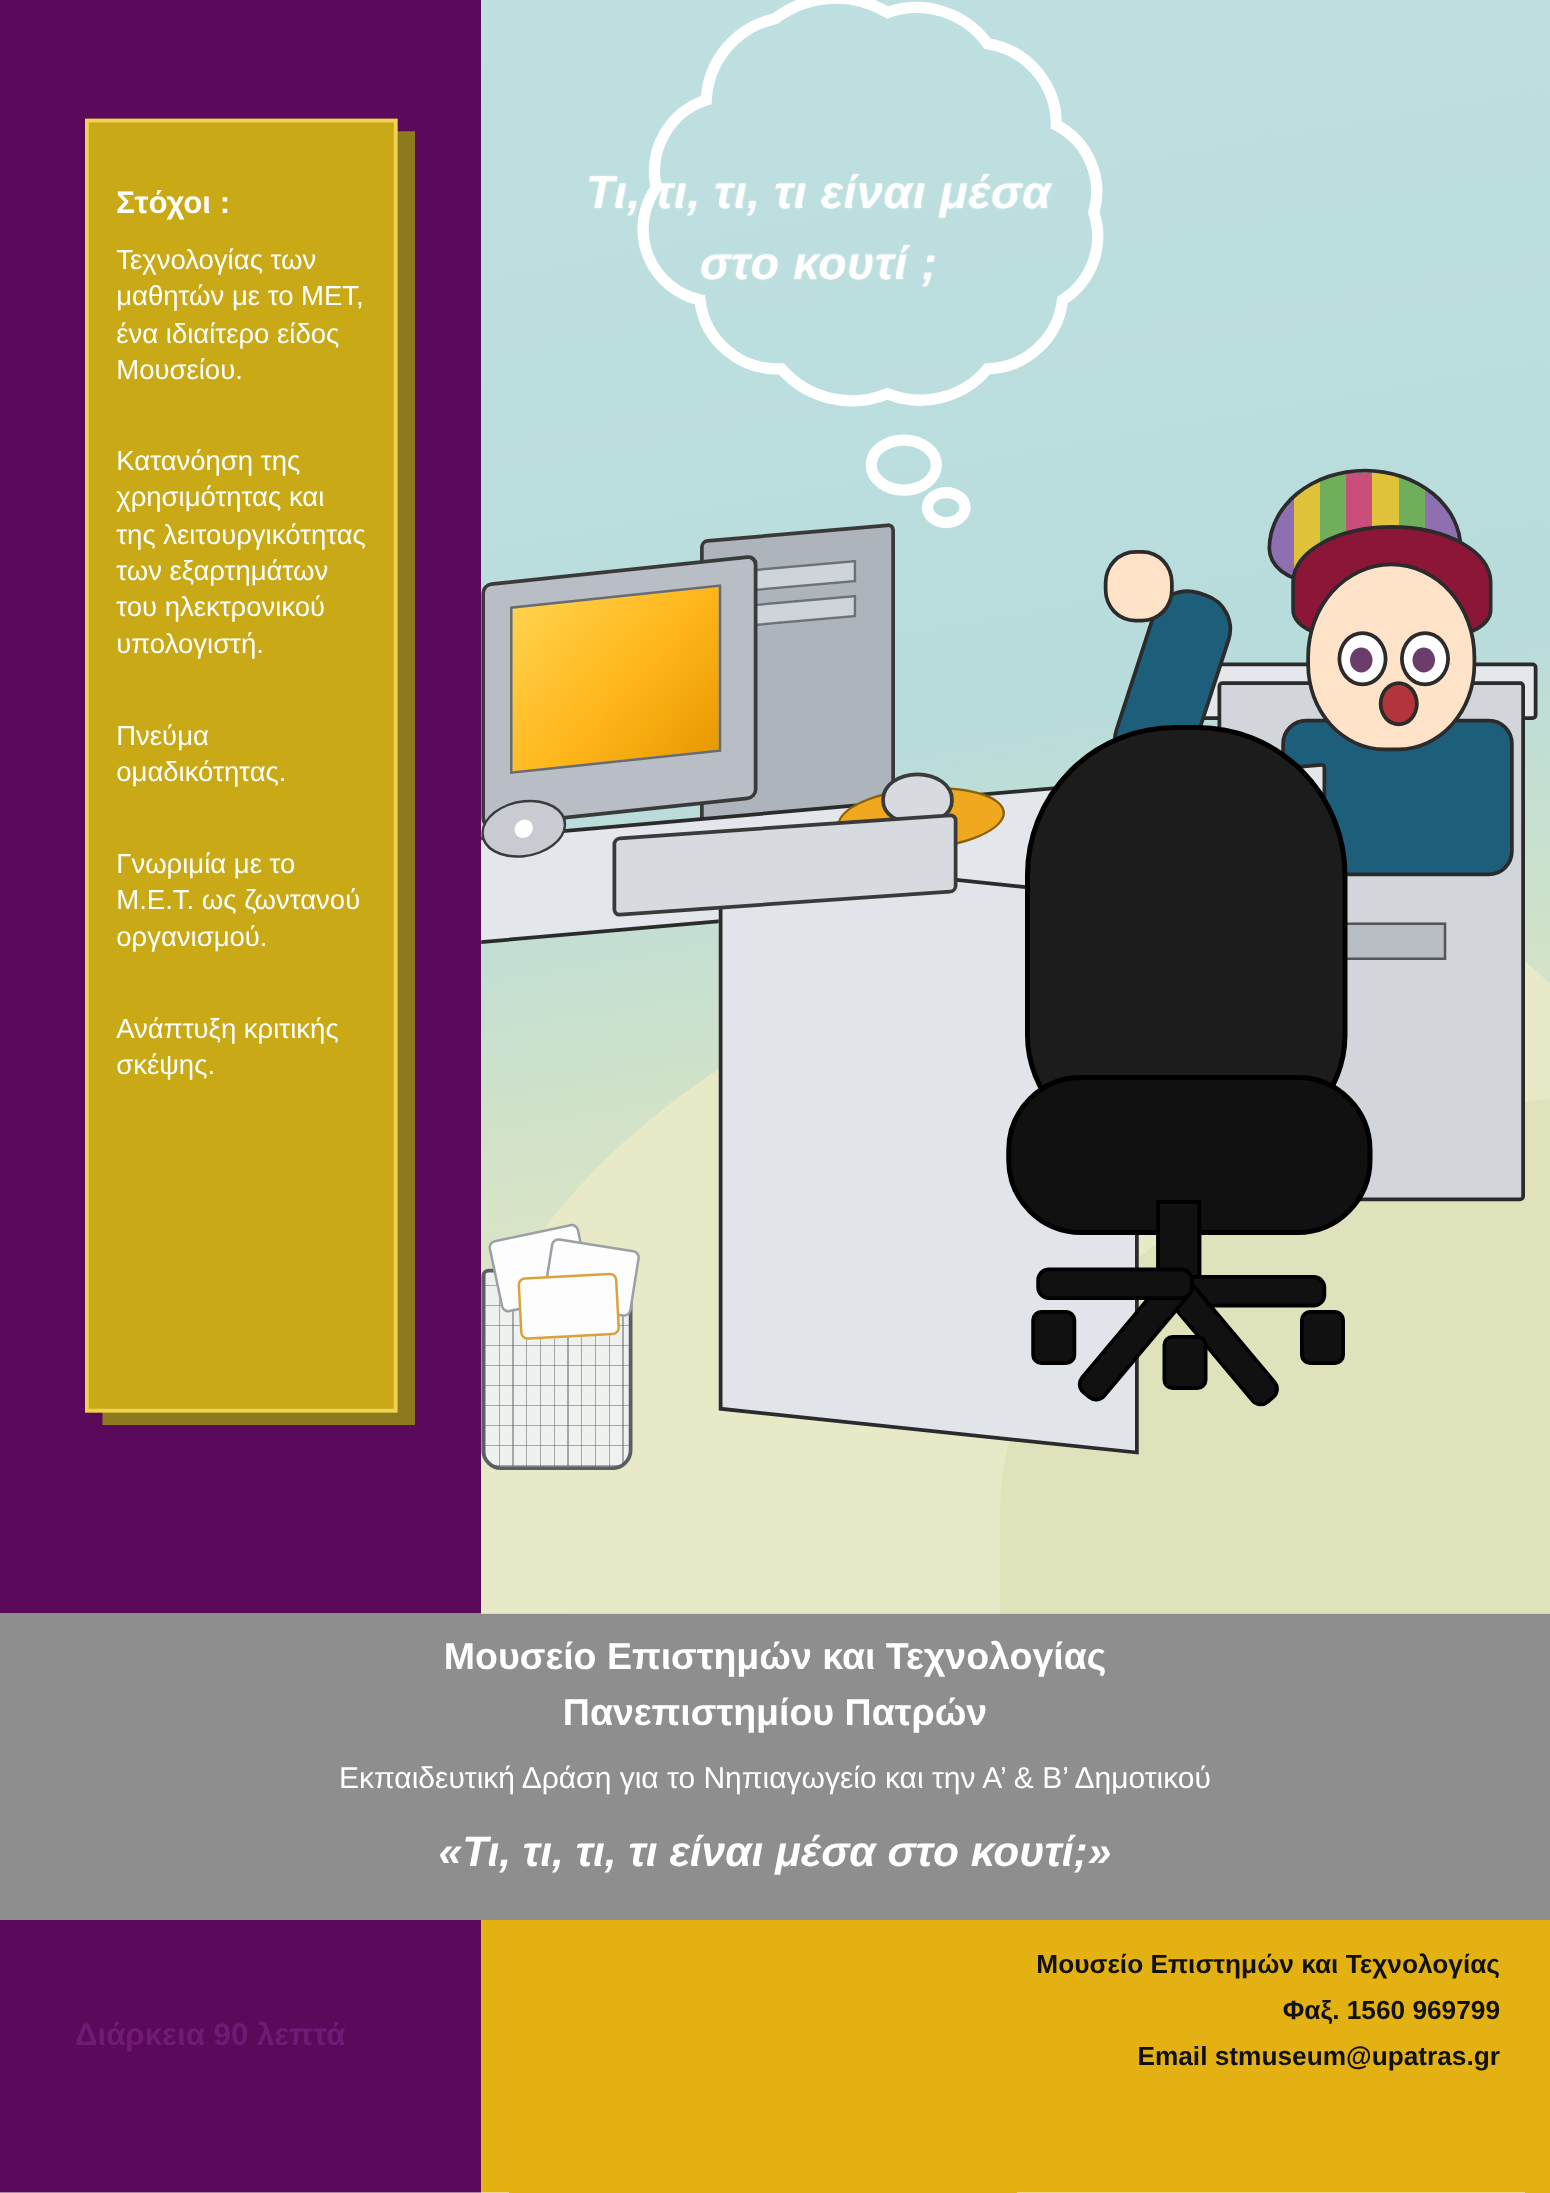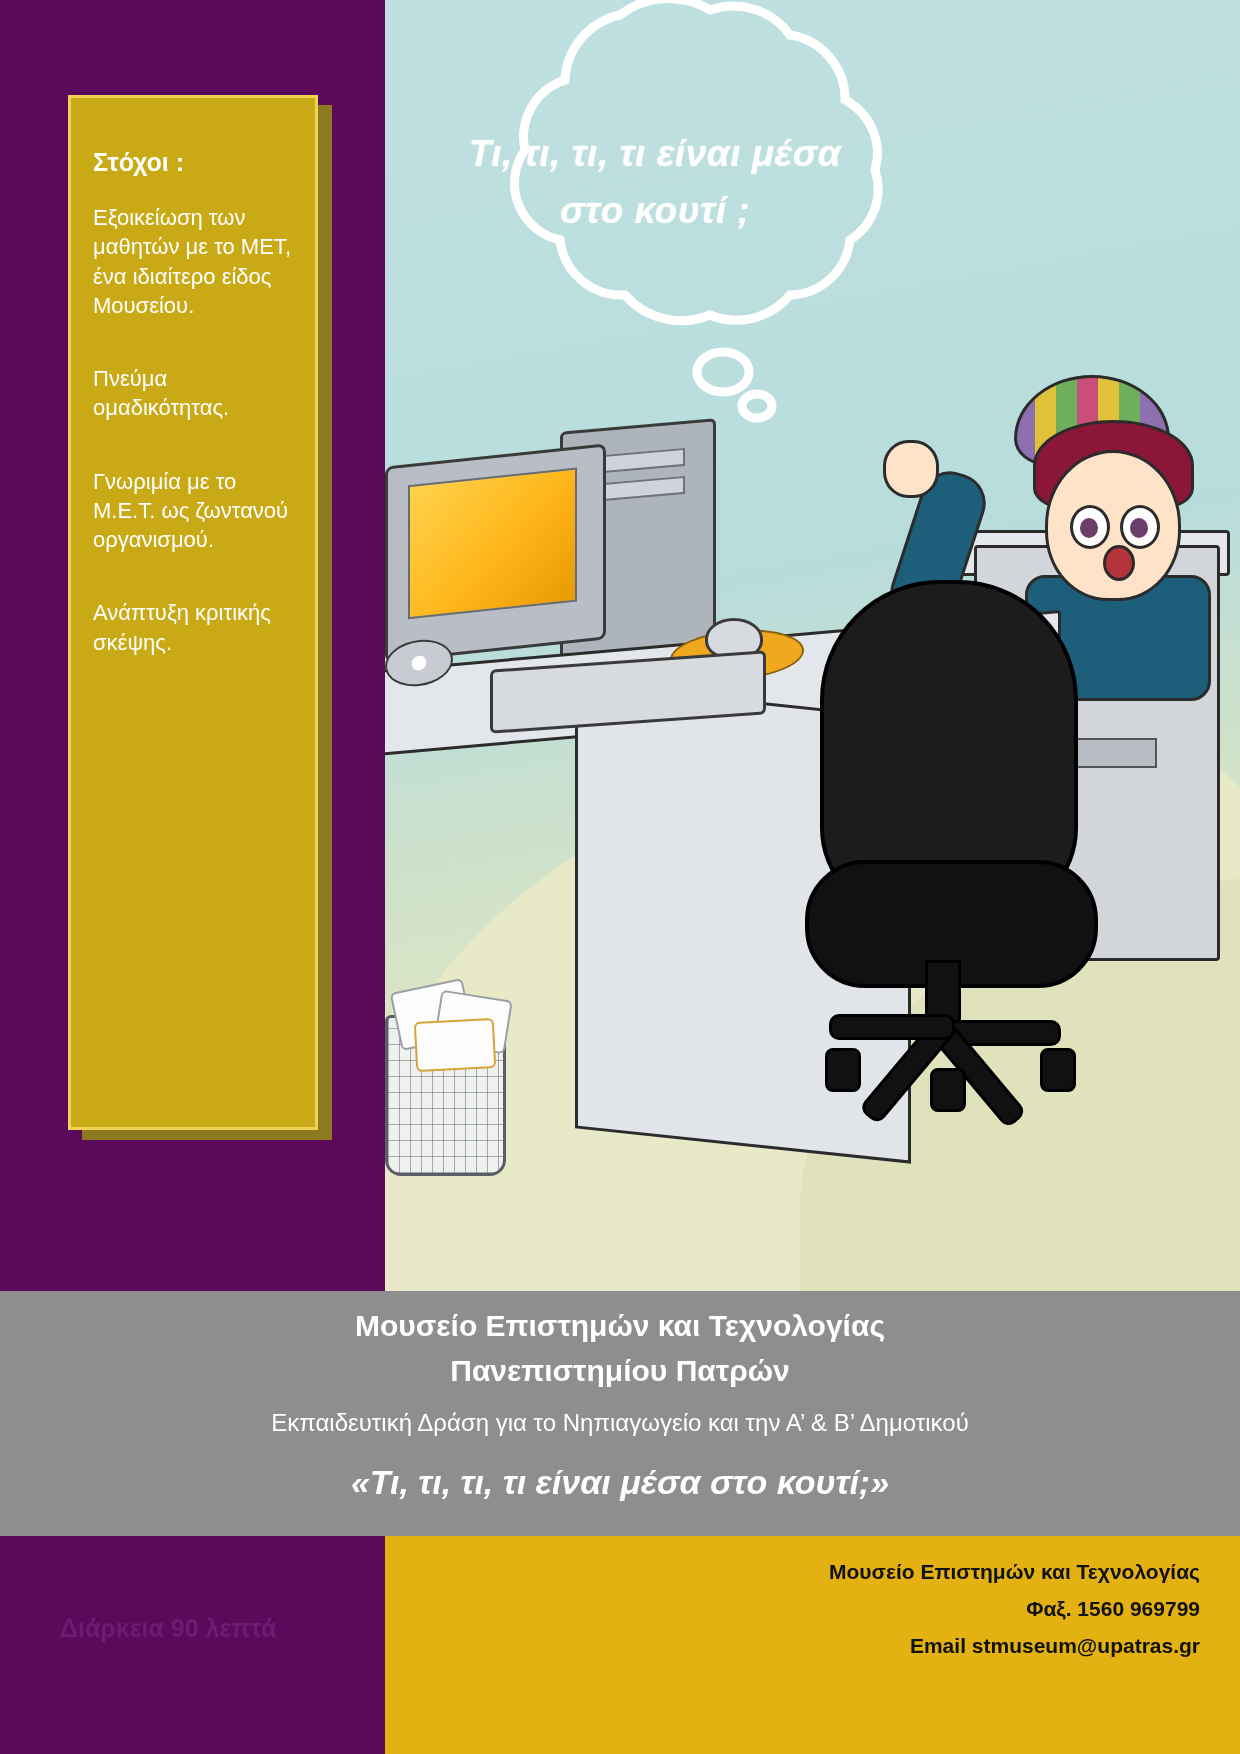--- a/index.html
+++ b/index.html
@@ -90,21 +90,21 @@
     width: 250px; height: 1035px;
     background: #c9a916;
     border: 3px solid #efd355;
     box-sizing: border-box;
     padding: 50px 22px 20px 22px;
     color: #ffffff;
   }
   .goals-title {
     font-size: 25px;
     font-weight: bold;
-    margin-bottom: 26px;
+    margin-bottom: 16px;
   }
   .goals-item {
     font-size: 22px;
     line-height: 1.33;
     margin-bottom: 44px;
     white-space: pre-line;
   }
   .desk-top {
     position: absolute;
     left: -10px; top: 640px;
@@ -511,21 +511,22 @@
 
       <div class="bin"></div>
       <div class="paper" style="left:10px; top:985px; width:70px; height:55px; transform:rotate(-12deg);"></div>
       <div class="paper" style="left:52px; top:995px; width:68px; height:50px; transform:rotate(9deg);"></div>
       <div class="paper" style="left:30px; top:1020px; width:76px; height:46px; transform:rotate(-3deg); border-color:#d9a33a;"></div>
     </div>
 
     <div class="goals-shadow"></div>
     <div class="goals-box">
       <div class="goals-title">Στόχοι :</div>
-      <div class="goals-item">Εξοικείωση των μαθητών με το ΜΕΤ, ένα ιδιαίτερο είδος Μουσείου.</div>
+      <div class="goals-item">Τεχνολογίας των μαθητών με το ΜΕΤ, ένα ιδιαίτερο είδος Μουσείου.</div>
+      <div class="goals-item">Κατανόηση  της χρησιμότητας και της λειτουργικότητας των εξαρτημάτων του ηλεκτρονικού υπολογιστή.</div>
       <div class="goals-item">Πνεύμα ομαδικότητας.</div>
       <div class="goals-item">Γνωριμία με το Μ.Ε.Τ. ως ζωντανού οργανισμού.</div>
       <div class="goals-item">Ανάπτυξη κριτικής σκέψης.</div>
     </div>
   </div>
 
   <div class="banner">
     <div class="banner-line1">Μουσείο Επιστημών και Τεχνολογίας</div>
     <div class="banner-line2">Πανεπιστημίου Πατρών</div>
     <div class="banner-sub">Εκπαιδευτική Δράση για το Νηπιαγωγείο και την Α’ &amp; Β’ Δημοτικού</div>

